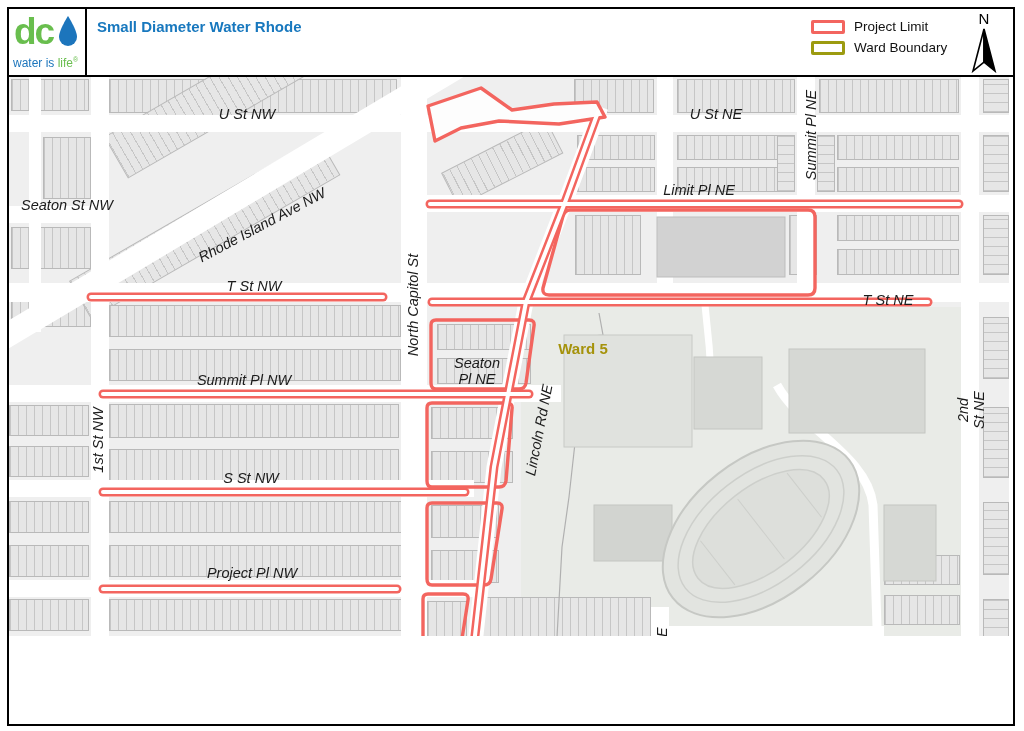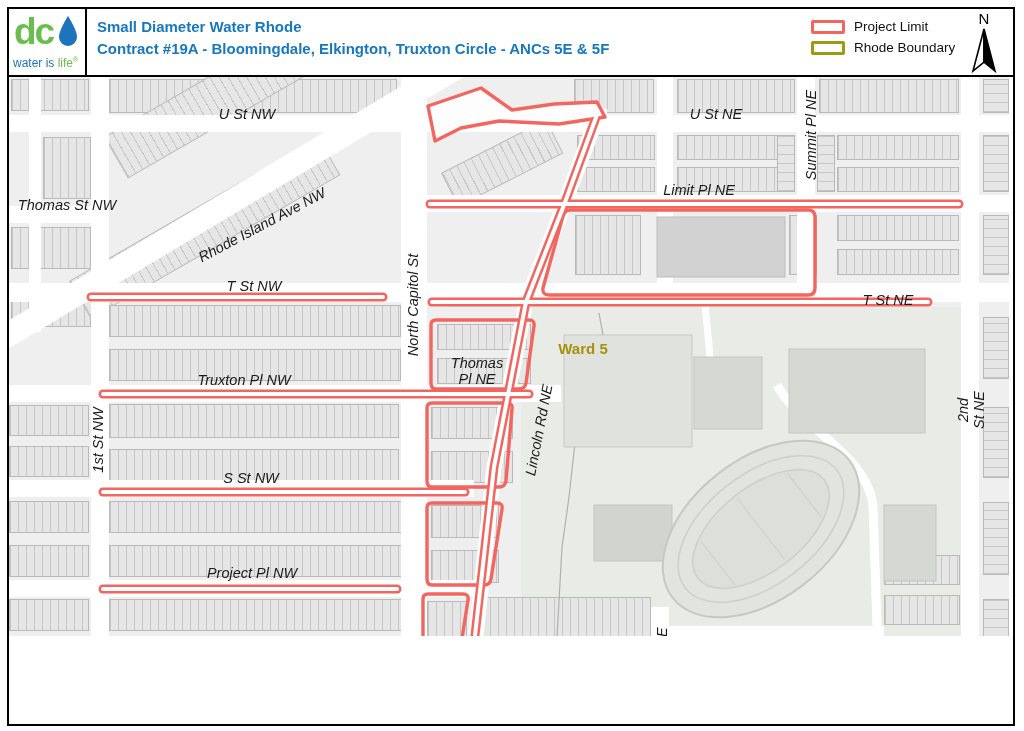--- a/index.html
+++ b/index.html
@@ -48,30 +48,29 @@
   <div id="header">
     <div id="logo-box">
       <div id="logo-dc">dc</div>
       <svg id="logo-drop" width="24" height="32" viewBox="0 0 24 32">
         <path d="M12,1 C12,1 3,15 3,22 a9,9 0 0 0 18,0 C21,15 12,1 12,1 Z" fill="#1c75bc"></path>
       </svg>
       <div id="logo-tag"><span class="tag-blue">water is </span><span class="tag-green">life</span><span class="tag-reg">®</span></div>
     </div>
     <div id="title-box">
       <div class="title-line">Small Diameter Water Rhode</div>
-      <div class="title-line">Contract #19A - Bloomingdale, Elkington, Truxton Circle - ANCs 5E &amp; 5F</div>
     </div>
     <div id="legend">
       <div class="legend-row">
         <div class="sw sw-red"></div>
         <div class="legend-label">Project Limit</div>
       </div>
       <div class="legend-row">
         <div class="sw sw-olive"></div>
-        <div class="legend-label">Rhode Boundary</div>
+        <div class="legend-label">Ward Boundary</div>
       </div>
     </div>
     <div id="compass">
       <div id="compass-n">N</div>
       <svg width="34" height="46" viewBox="0 0 34 46">
         <polygon points="17,2 6,44 17,35" fill="#fff" stroke="#000" stroke-width="1.6"></polygon>
         <polygon points="17,2 28,44 17,35" fill="#000" stroke="#000" stroke-width="1.6"></polygon>
       </svg>
     </div>
   </div>
@@ -205,27 +204,27 @@
         <path d="M94,612 H446 l14,-10"></path>
         <path d="M589,35 L555,128 L517,225 L485,390 L461,603"></path>
       </g>
     </svg>
 
     <div>
       <div class="lbl" style="left:238px;top:37px">U St NW</div>
       <div class="lbl" style="left:707px;top:37px">U St NE</div>
       <div class="lbl v" style="left:802px;top:58px">Summit Pl NE</div>
       <div class="lbl" style="left:690px;top:113px">Limit Pl NE</div>
-      <div class="lbl" style="left:58px;top:128px">Thomas St NW</div>
+      <div class="lbl" style="left:58px;top:128px">Seaton St NW</div>
       <div class="lbl" style="left:253px;top:148px;transform:translate(-50%,-50%) rotate(-28deg)">Rhode Island Ave NW</div>
       <div class="lbl" style="left:245px;top:209px">T St NW</div>
       <div class="lbl" style="left:879px;top:223px">T St NE</div>
       <div class="lbl v" style="left:404px;top:228px">North Capitol St</div>
-      <div class="lbl" style="left:235px;top:303px">Truxton Pl NW</div>
-      <div class="lbl" style="left:468px;top:294px">Thomas
+      <div class="lbl" style="left:235px;top:303px">Summit Pl NW</div>
+      <div class="lbl" style="left:468px;top:294px">Seaton
 Pl NE</div>
       <div class="lbl" style="left:530px;top:353px;transform:translate(-50%,-50%) rotate(-79deg)">Lincoln Rd NE</div>
       <div class="lbl v" style="left:89px;top:363px">1st St NW</div>
       <div class="lbl" style="left:242px;top:401px">S St NW</div>
       <div class="lbl v" style="left:962px;top:333px">2nd St NE</div>
       <div class="lbl" style="left:243px;top:496px">Project Pl NW</div>
       <div class="lbl" style="left:245px;top:620px">R St NW</div>
       <div class="lbl v" style="left:653px;top:581px">1st St NE</div>
       <div class="lbl" style="left:858px;top:611px">R St NE</div>
       <div id="ward-label" style="left:574px;top:271px">Ward 5</div>

